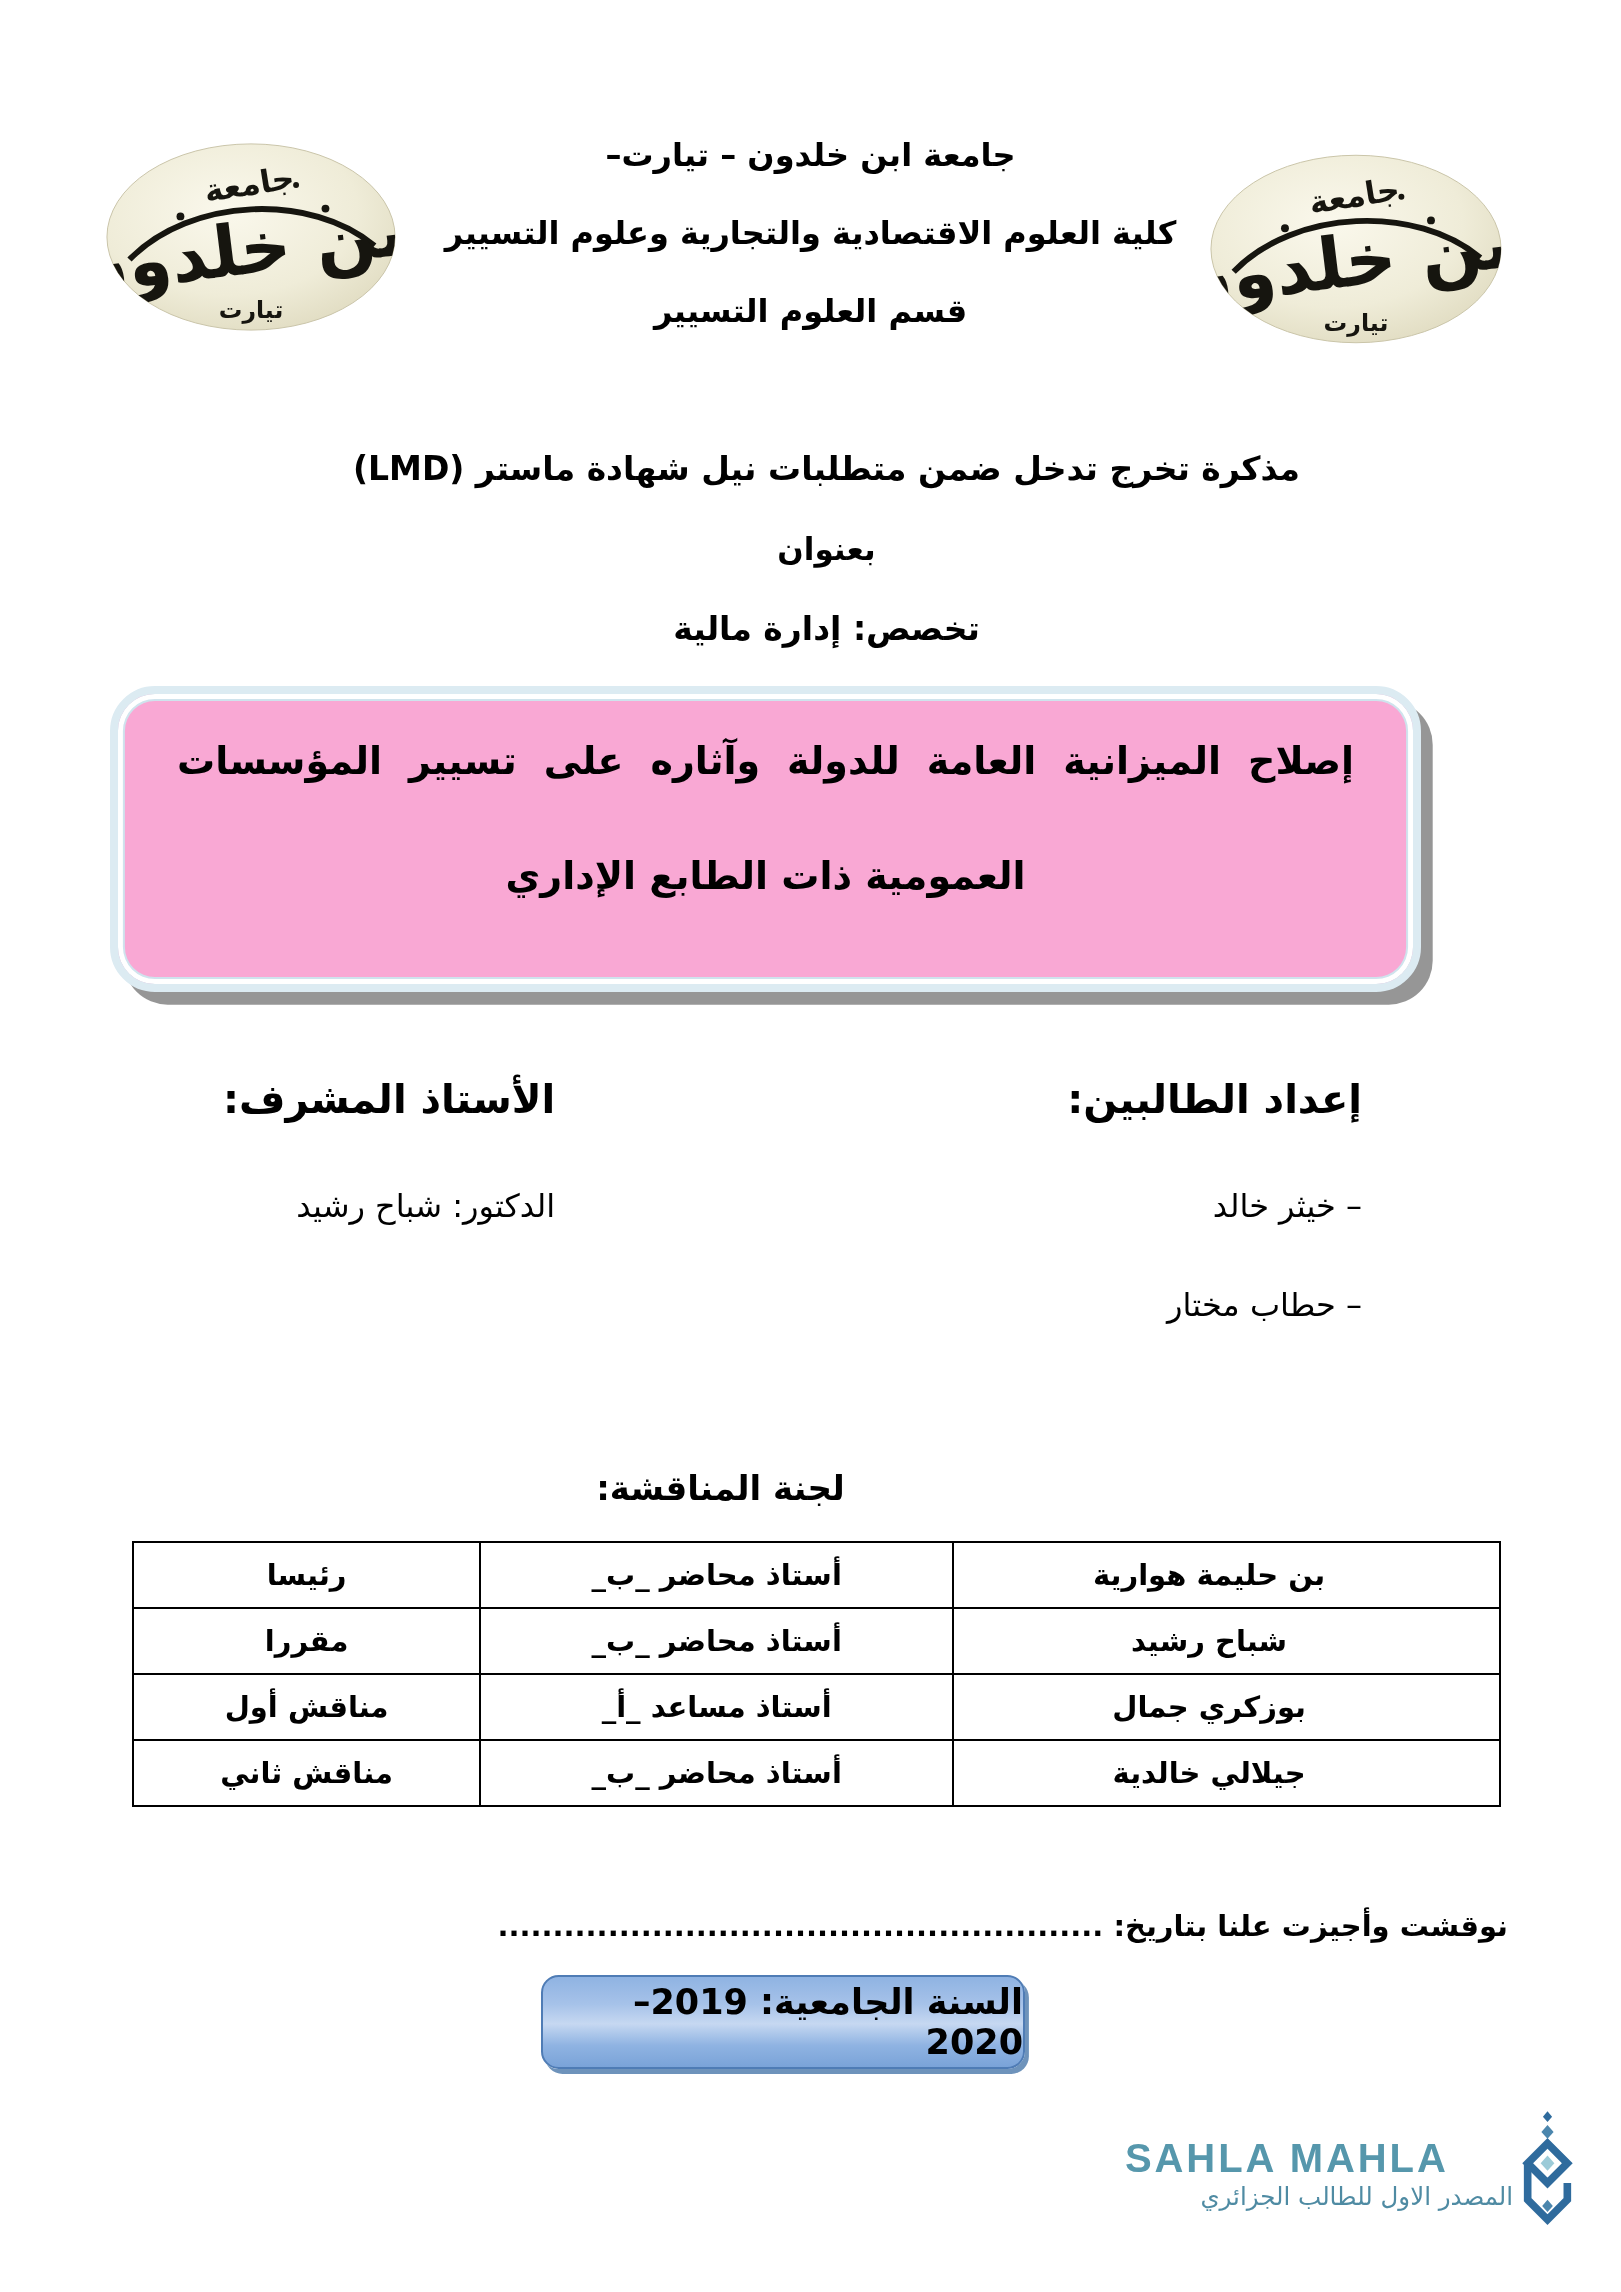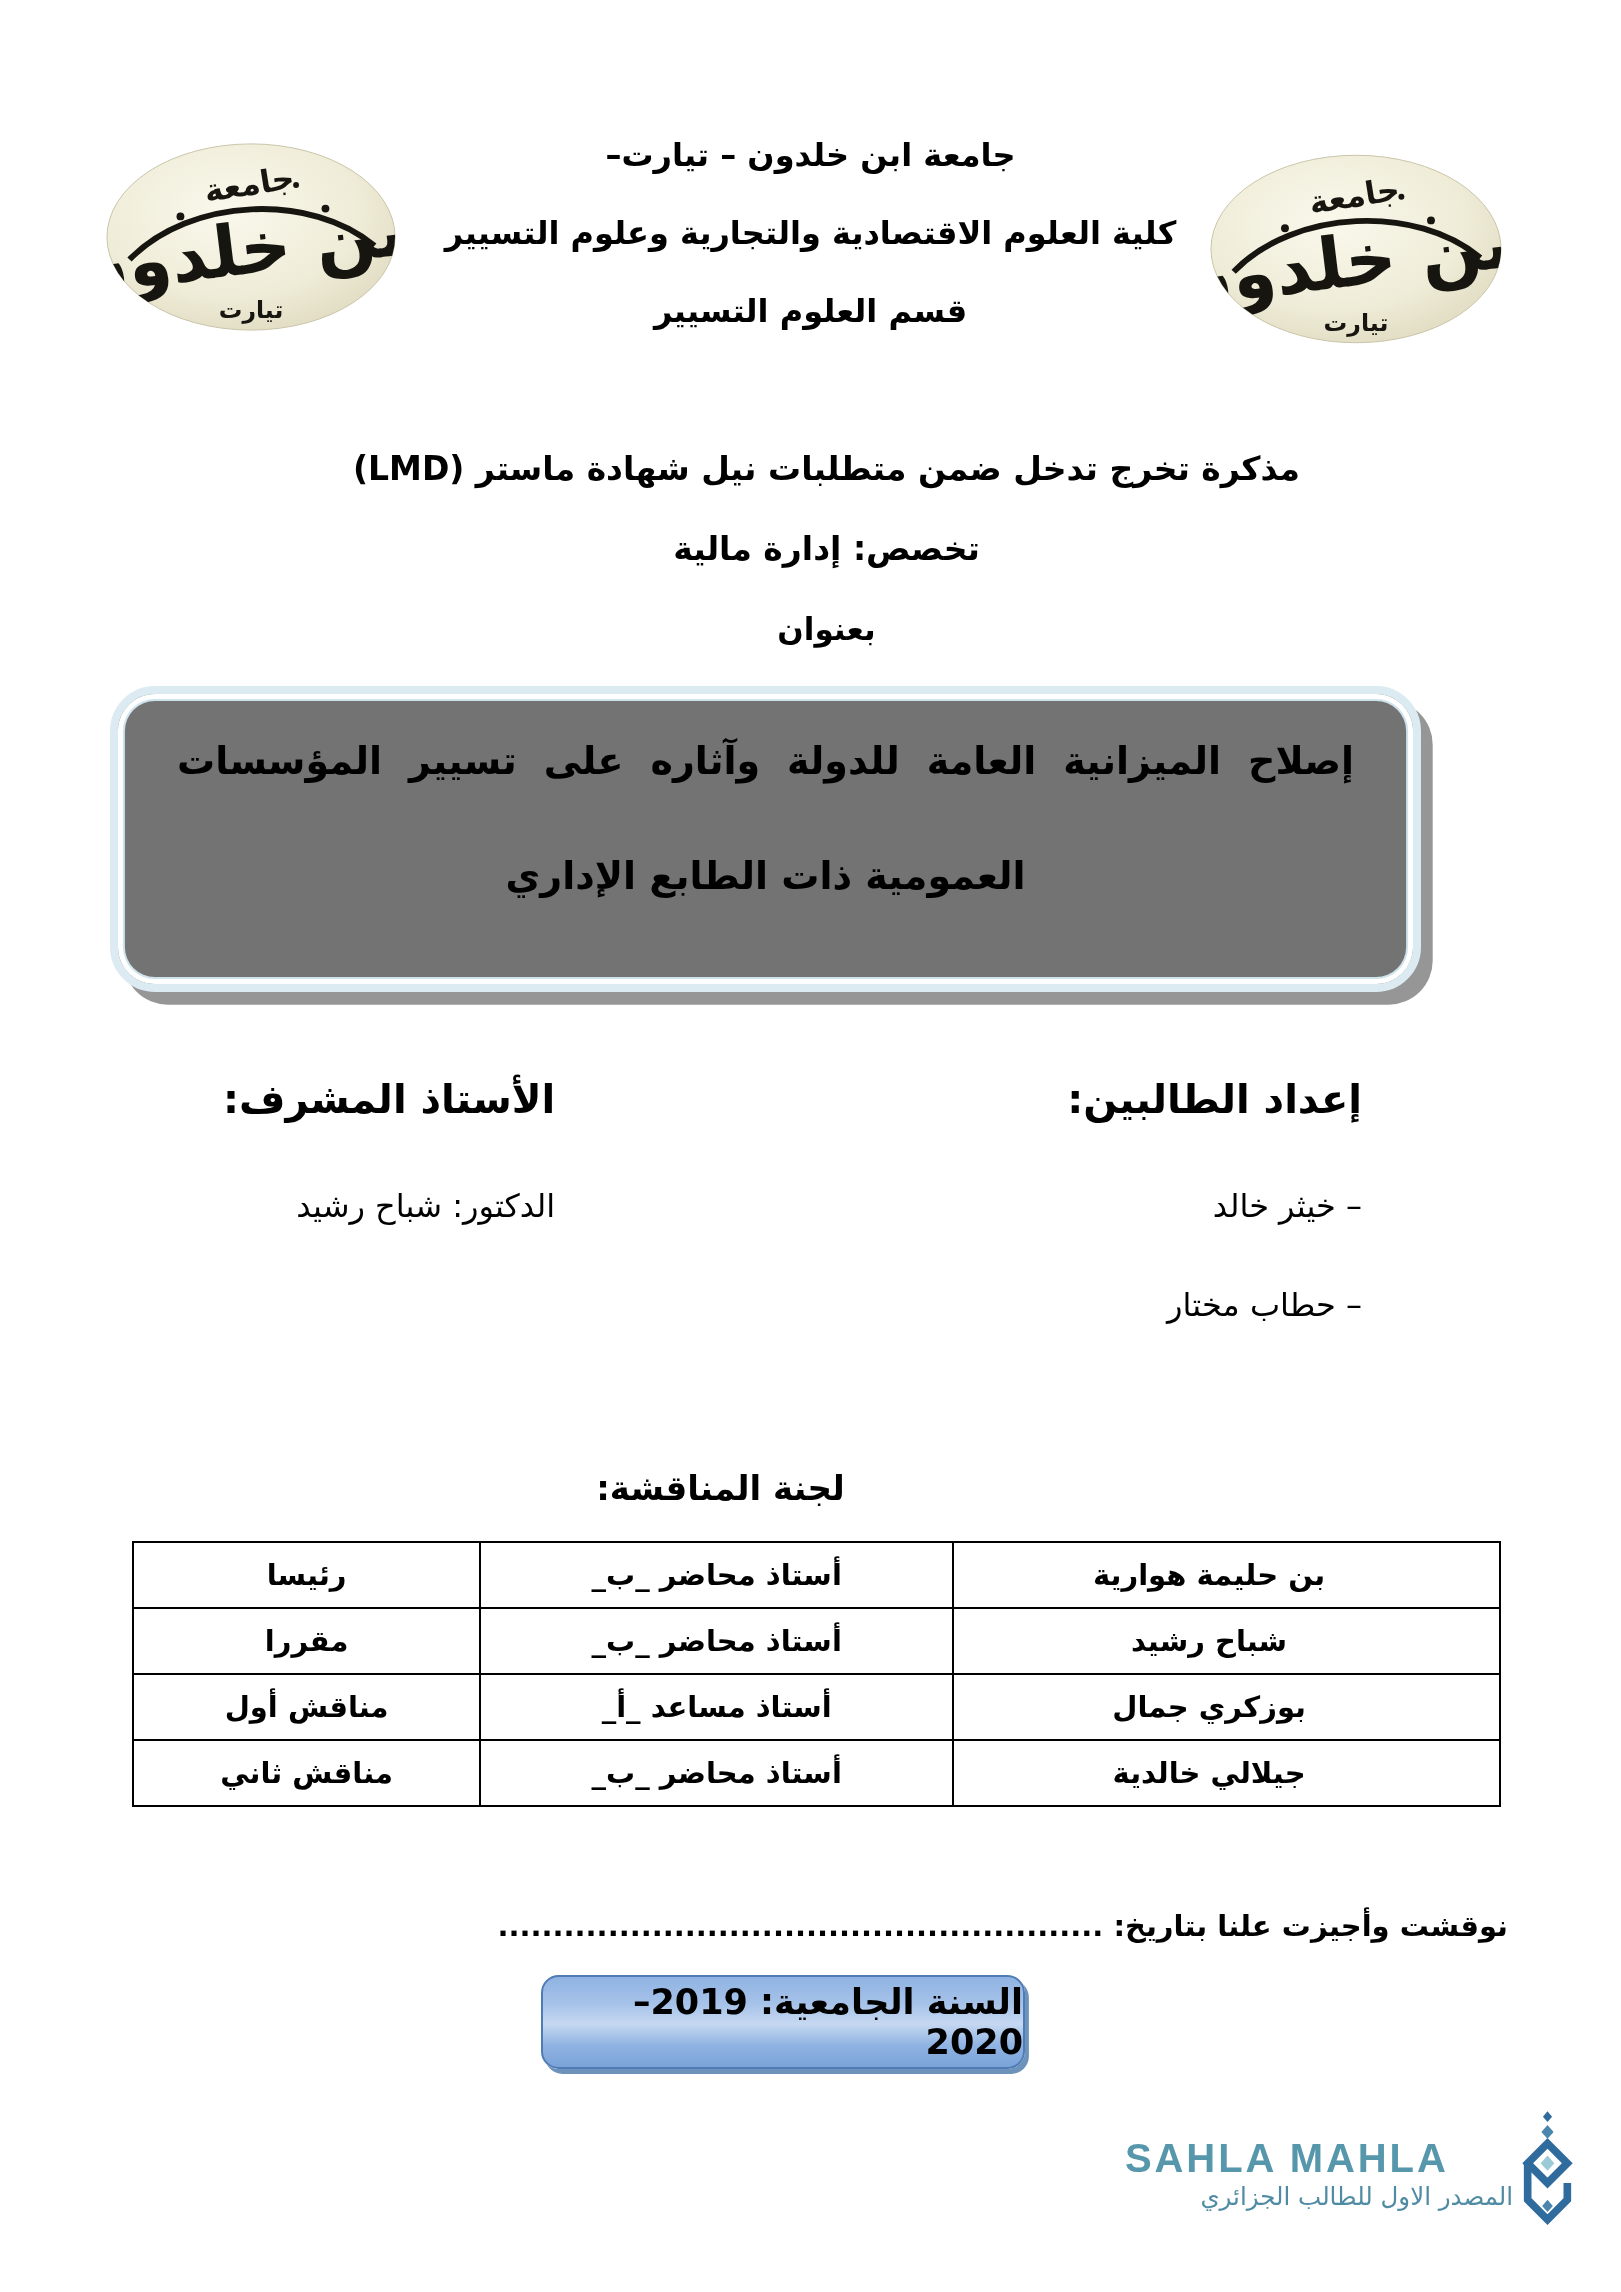--- a/index.html
+++ b/index.html
@@ -25,21 +25,21 @@
   .memo-block {
     position:absolute; top:429px; left:0; width:100%;
     text-align:center; direction:rtl; font-weight:bold; color:#000;
   }
   .memo-line  { font-size:33px; line-height:80px;padding-left:32px; }
   .memo-line.small { font-size:31px; }
 
   
   .title-box {
     position:absolute; left:110px; top:686px; width:1311px; height:306px;
-    background:#737373;
+    background:#f9a8d4;
     border:8.8px solid #dcebf2; border-radius:45px;
     box-shadow: 12.7px 13.7px 0 -1px #969696,
                 inset 0 0 0 4.9px #ffffff,
                 inset 0 0 0 6.9px #cfe3ed;
   }
   .title-inner {
     position:absolute; inset:0; padding:45px 59px 0 59px;
     direction:rtl; font-weight:bold; color:#000;
   }
   .title-line1 { font-size:38px; text-align:justify; text-align-last:justify; }
@@ -153,22 +153,22 @@
   </div>
 
   <div class="header-block">
     <div class="header-line">جامعة ابن خلدون – تيارت–</div>
     <div class="header-line">كلية العلوم الاقتصادية والتجارية وعلوم التسيير</div>
     <div class="header-line">قسم العلوم التسيير</div>
   </div>
 
   <div class="memo-block">
     <div class="memo-line">مذكرة تخرج تدخل ضمن متطلبات نيل شهادة ماستر (LMD)</div>
+    <div class="memo-line small">بعنوان</div>
     <div class="memo-line">تخصص: إدارة مالية</div>
-    <div class="memo-line small">بعنوان</div>
   </div>
 
   <div class="title-box">
     <div class="title-inner">
       <div class="title-line1">إصلاح الميزانية العامة للدولة وآثاره على تسيير المؤسسات</div>
       <div class="title-line2">العمومية ذات الطابع الإداري</div>
     </div>
   </div>
 
   <div class="prep-section">

